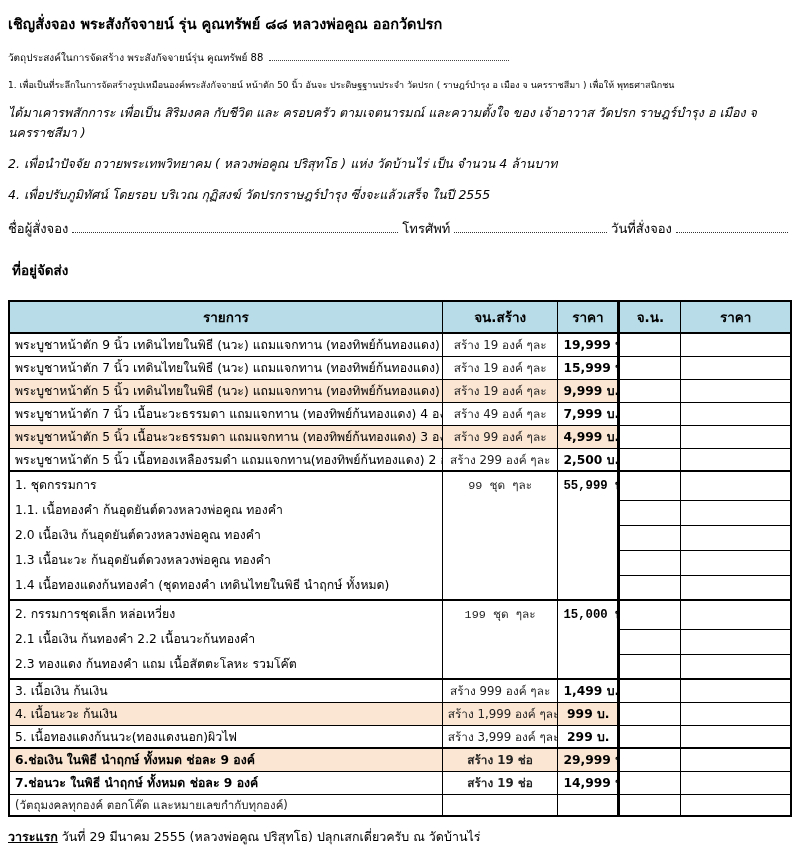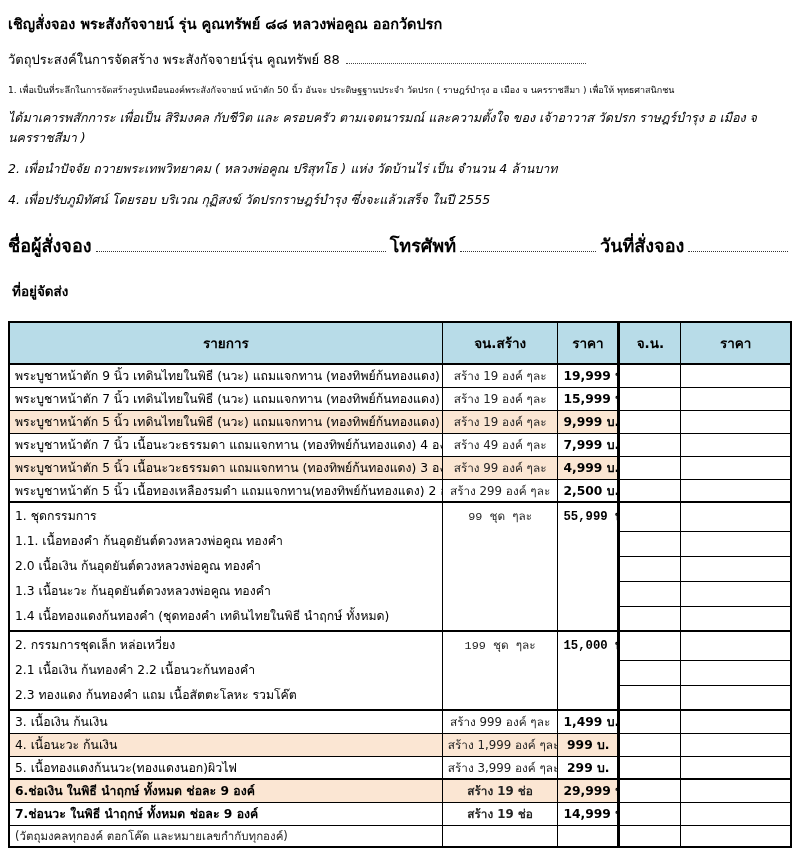--- a/index.html
+++ b/index.html
@@ -5,39 +5,39 @@
   html,body{margin:0;padding:0;background:#fff;}
   body{
     width:800px;height:858px;
     font-family:"DejaVu Sans","Liberation Sans",sans-serif;
     color:#000;overflow:hidden;
   }
   .doc{padding:6px 8px 0 8px;box-sizing:border-box;width:800px;}
 
   
   .title{font-size:14.5px;font-weight:bold;margin-top:6px;}
-  .purpose{font-size:13px;margin-top:14px;display:flex;align-items:baseline;}
+  .purpose{font-size:10px;margin-top:14px;display:flex;align-items:baseline;}
   .purpose .dots{display:inline-block;width:240px;border-bottom:1.5px dotted #444;height:11px;margin-left:6px;}
   .obj-small{font-size:9px;margin-top:13px;}
   .obj{font-size:12.5px;margin-top:11px;font-style:italic;}
 
   
-  .form-line{display:flex;align-items:baseline;font-size:18px;font-weight:bold;margin-top:21px;}
+  .form-line{display:flex;align-items:baseline;font-size:13px;font-weight:normal;margin-top:13px;}
   .leader{border-bottom:1.6px dotted #333;height:12px;flex-grow:1;margin:0 4px;}
   .leader.w3{flex-grow:3.2;}
   .leader.w15{flex-grow:1.5;}
   .leader.w1{flex-grow:1.1;}
   .addr-line{display:flex;align-items:baseline;font-size:13.5px;font-weight:bold;margin-top:20px;flex-direction:column;}
 
   
   table{border-collapse:collapse;width:784px;margin-top:6px;table-layout:fixed;}
   col.c1{width:55.4%;}col.c2{width:14.8%;}col.c3{width:7.8%;}col.c4{width:7.9%;}col.c5{width:14.1%;}
   table{border:2px solid #000;}
   th,td{border:1px solid #000;padding:1px 5px;box-sizing:border-box;overflow:hidden;}
-  th{background:#b8dce8;font-size:13.5px;font-weight:bold;height:42px;border-bottom:2px solid #000;}
+  th{background:#b8dce8;font-size:13.5px;font-weight:bold;height:32px;border-bottom:2px solid #000;}
   th.h-unit-price,td.price-cell{border-right:3px solid #000;}
   td{font-size:12.3px;}
   tr.simple td{height:23px;}
   tr.bold-row td.item-cell,tr.bold-row td.made-cell,tr.bold-row td.price-cell{font-weight:bold;}
   td.item-cell{text-align:left;white-space:nowrap;}
   td.made-cell{text-align:center;color:#222;font-size:11.8px;white-space:nowrap;}
   td.price-cell{text-align:right;font-weight:bold;padding-right:8px;white-space:nowrap;}
   td.hl{background:#fbe6d3;}
   tr.section td{border-top:2px solid #000;}
   td.group-item{vertical-align:top;}

